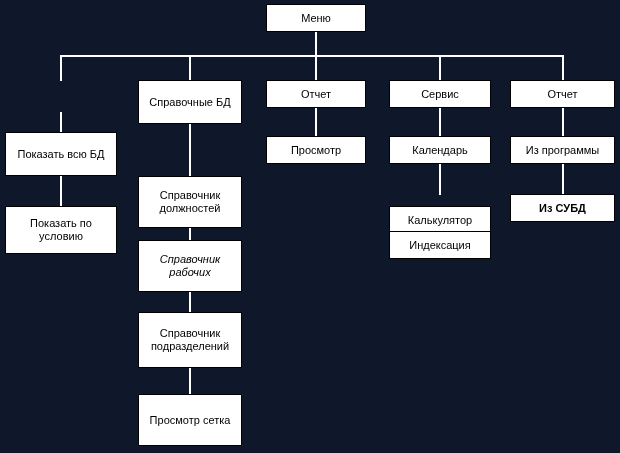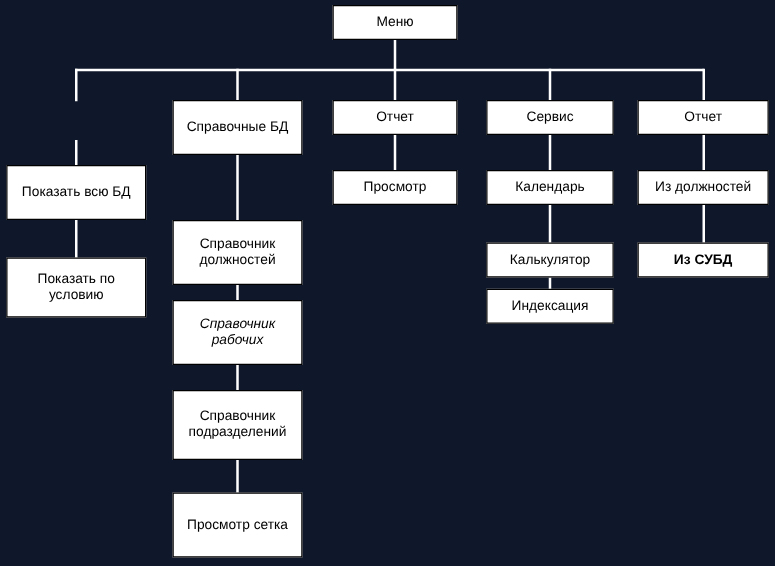--- a/index.html
+++ b/index.html
@@ -86,28 +86,28 @@
     </div>
     <div class="node" style="left: 266px; top: 136px; width: 100px; height: 28px;">
       <span>Просмотр</span>
     </div>
     <div class="node" style="left: 389px; top: 80px; width: 102px; height: 28px;">
       <span>Сервис</span>
     </div>
     <div class="node" style="left: 389px; top: 136px; width: 102px; height: 28px;">
       <span>Календарь</span>
     </div>
-    <div class="node" style="left: 389px; top: 194px; width: 102px; height: 28px; text-align: center;">
+    <div class="node" style="left: 389px; top: 206px; width: 102px; height: 28px; text-align: center;">
       <span>Калькулятор</span>
     </div>
     <div class="node" style="left: 389px; top: 231px; width: 102px; height: 28px;">
       <span>Индексация</span>
     </div>
     <div class="node" style="left: 510px; top: 80px; width: 105px; height: 28px;">
       <span>Отчет</span>
     </div>
     <div class="node" style="left: 510px; top: 136px; width: 105px; height: 28px;">
-      <span>Из должностей</span>
+      <span>Из программы</span>
     </div>
     <div class="node" style="left: 510px; top: 194px; width: 105px; height: 28px; font-weight: bold;">
       <span>Из СУБД</span>
     </div>
   </div>
 
 </body></html>

